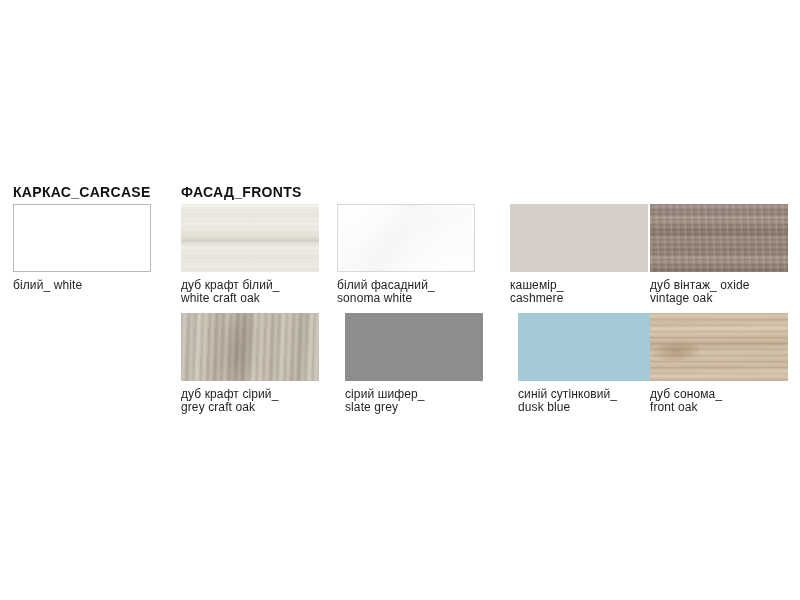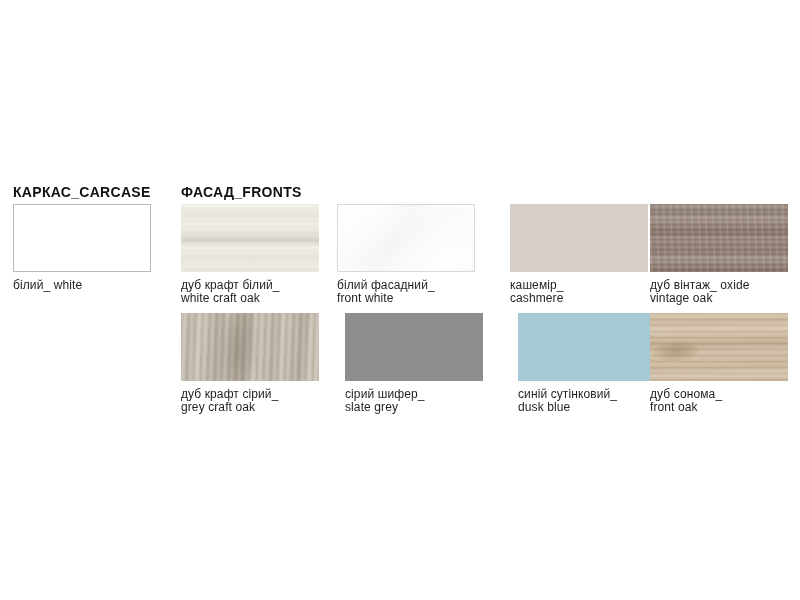--- a/index.html
+++ b/index.html
@@ -208,21 +208,21 @@
 
   <div class="swatch-cell" style="left:181px; top:204px;">
     <div class="swatch sw-white-craft-oak"></div>
     <div class="swatch-label">дуб крафт білий_
 white craft oak</div>
   </div>
 
   <div class="swatch-cell" style="left:337px; top:204px;">
     <div class="swatch sw-front-white"></div>
     <div class="swatch-label">білий фасадний_
-front white</div>
+sonoma white</div>
   </div>
 
   <div class="swatch-cell" style="left:494px; top:204px;margin-left:16px;">
     <div class="swatch sw-cashmere"></div>
     <div class="swatch-label">кашемір_
 cashmere</div>
   </div>
 
   <div class="swatch-cell" style="left:650px; top:204px;">
     <div class="swatch sw-vintage-oak"></div>

